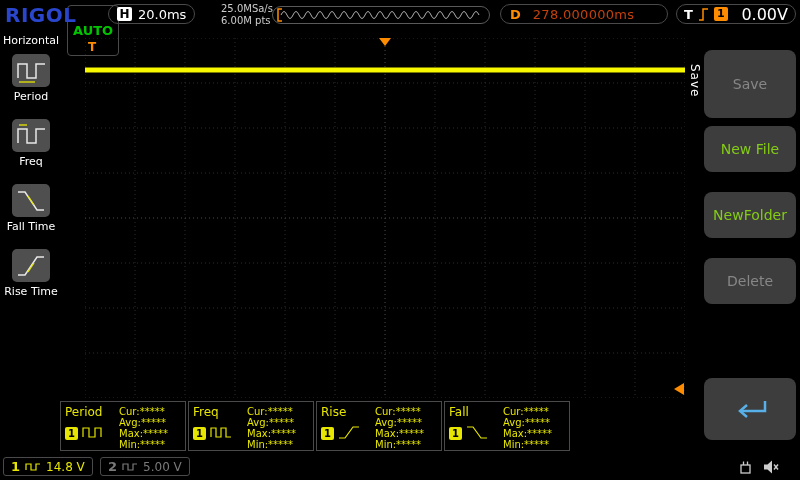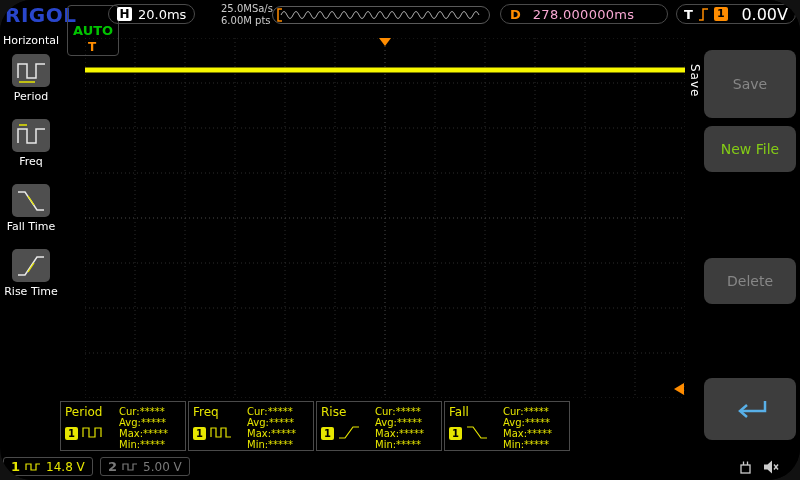--- a/index.html
+++ b/index.html
@@ -1,35 +1,35 @@
 <!DOCTYPE html>
 <html><head>
 <meta charset="utf-8">
 <style>
   html,body{margin:0;padding:0;background:#111;}
   #screen{position:relative;width:800px;height:480px;background:#000;overflow:hidden;
-          font-family:"DejaVu Sans","Liberation Sans",sans-serif;border-radius:32px;}
+          font-family:"DejaVu Sans","Liberation Sans",sans-serif;}
   .abs{position:absolute;}
 
   
   .topbar{position:absolute;left:0;top:0;width:800px;height:30px;background:#000;}
   .logo{position:absolute;left:5px;top:3px;font-size:20px;font-weight:bold;color:#2946cc;letter-spacing:.5px;}
   .auto{position:absolute;left:67px;top:5px;border:1px solid #4a4a4a;border-radius:4px;
         color:#00c400;font-weight:bold;font-size:13px;padding:16px 5px;line-height:17px;}
   .pillbox{position:absolute;top:4px;height:20px;border:1px solid #4a4a4a;border-radius:10px;
            display:flex;align-items:center;box-sizing:border-box;}
   .hgroup{left:108px;padding:0 8px;gap:6px;}
   .hbadge{background:#fff;color:#000;font-weight:bold;font-size:12px;width:15px;height:14px;
           border-radius:2px;text-align:center;line-height:14px;}
   .hval{color:#fff;font-size:13px;}
   .srate{position:absolute;left:221px;top:3px;font-size:10px;color:#ccc;line-height:12px;}
   .preview{left:272px;top:6px;width:218px;height:18px;border:1px solid #5a5a5a;border-radius:9px;padding:0;}
   .dgroup{left:500px;width:168px;padding:0 9px;gap:12px;}
   .dlabel{color:#ff8c00;font-weight:bold;font-size:13px;}
-  .dval{color:#f9a8d4;font-size:13px;letter-spacing:.3px;}
+  .dval{color:#c2410c;font-size:13px;letter-spacing:.3px;}
   .tgroup{left:676px;width:120px;padding:0 7px;gap:5px;}
   .tlabel{color:#fff;font-weight:bold;font-size:13px;}
   .tch{background:#ff8c00;color:#000;width:14px;height:14px;border-radius:2px;
        font-weight:bold;font-size:11px;text-align:center;line-height:14px;}
   .tval{color:#fff;font-size:16px;margin-left:auto;}
 
   
   .leftmenu{position:absolute;left:0;top:30px;width:62px;height:425px;}
   .lm-title{color:#fff;font-size:11px;padding:4px 3px 2px 3px;}
   .litem{height:65px;display:flex;flex-direction:column;align-items:center;padding-top:5px;
@@ -193,20 +193,21 @@
       <polygon points="294,0 306,0 300,8" fill="#ff8c00"></polygon>
       <polygon points="599,345 599,357 589,351" fill="#ff8c00"></polygon>
     </svg>
   </div>
 
   <div class="savetab">Save</div>
 
   <div class="rightmenu">
     <div class="rbtn rb0 disabled">Save</div>
     <div class="rbtn rb1">New File</div>
+    <div class="rbtn rb2">NewFolder</div>
     <div class="rbtn rb3 disabled">Delete</div>
     <div class="rbtn rb4">
       <svg width="42" height="24" viewBox="0 0 42 24">
         <polyline points="36,4 36,14 12,14" fill="none" stroke="#58b0e8" stroke-width="2.5"></polyline>
         <polyline points="18,8 11,14 18,20" fill="none" stroke="#58b0e8" stroke-width="2.5"></polyline>
       </svg>
     </div>
   </div>
 
   <div class="meas">

